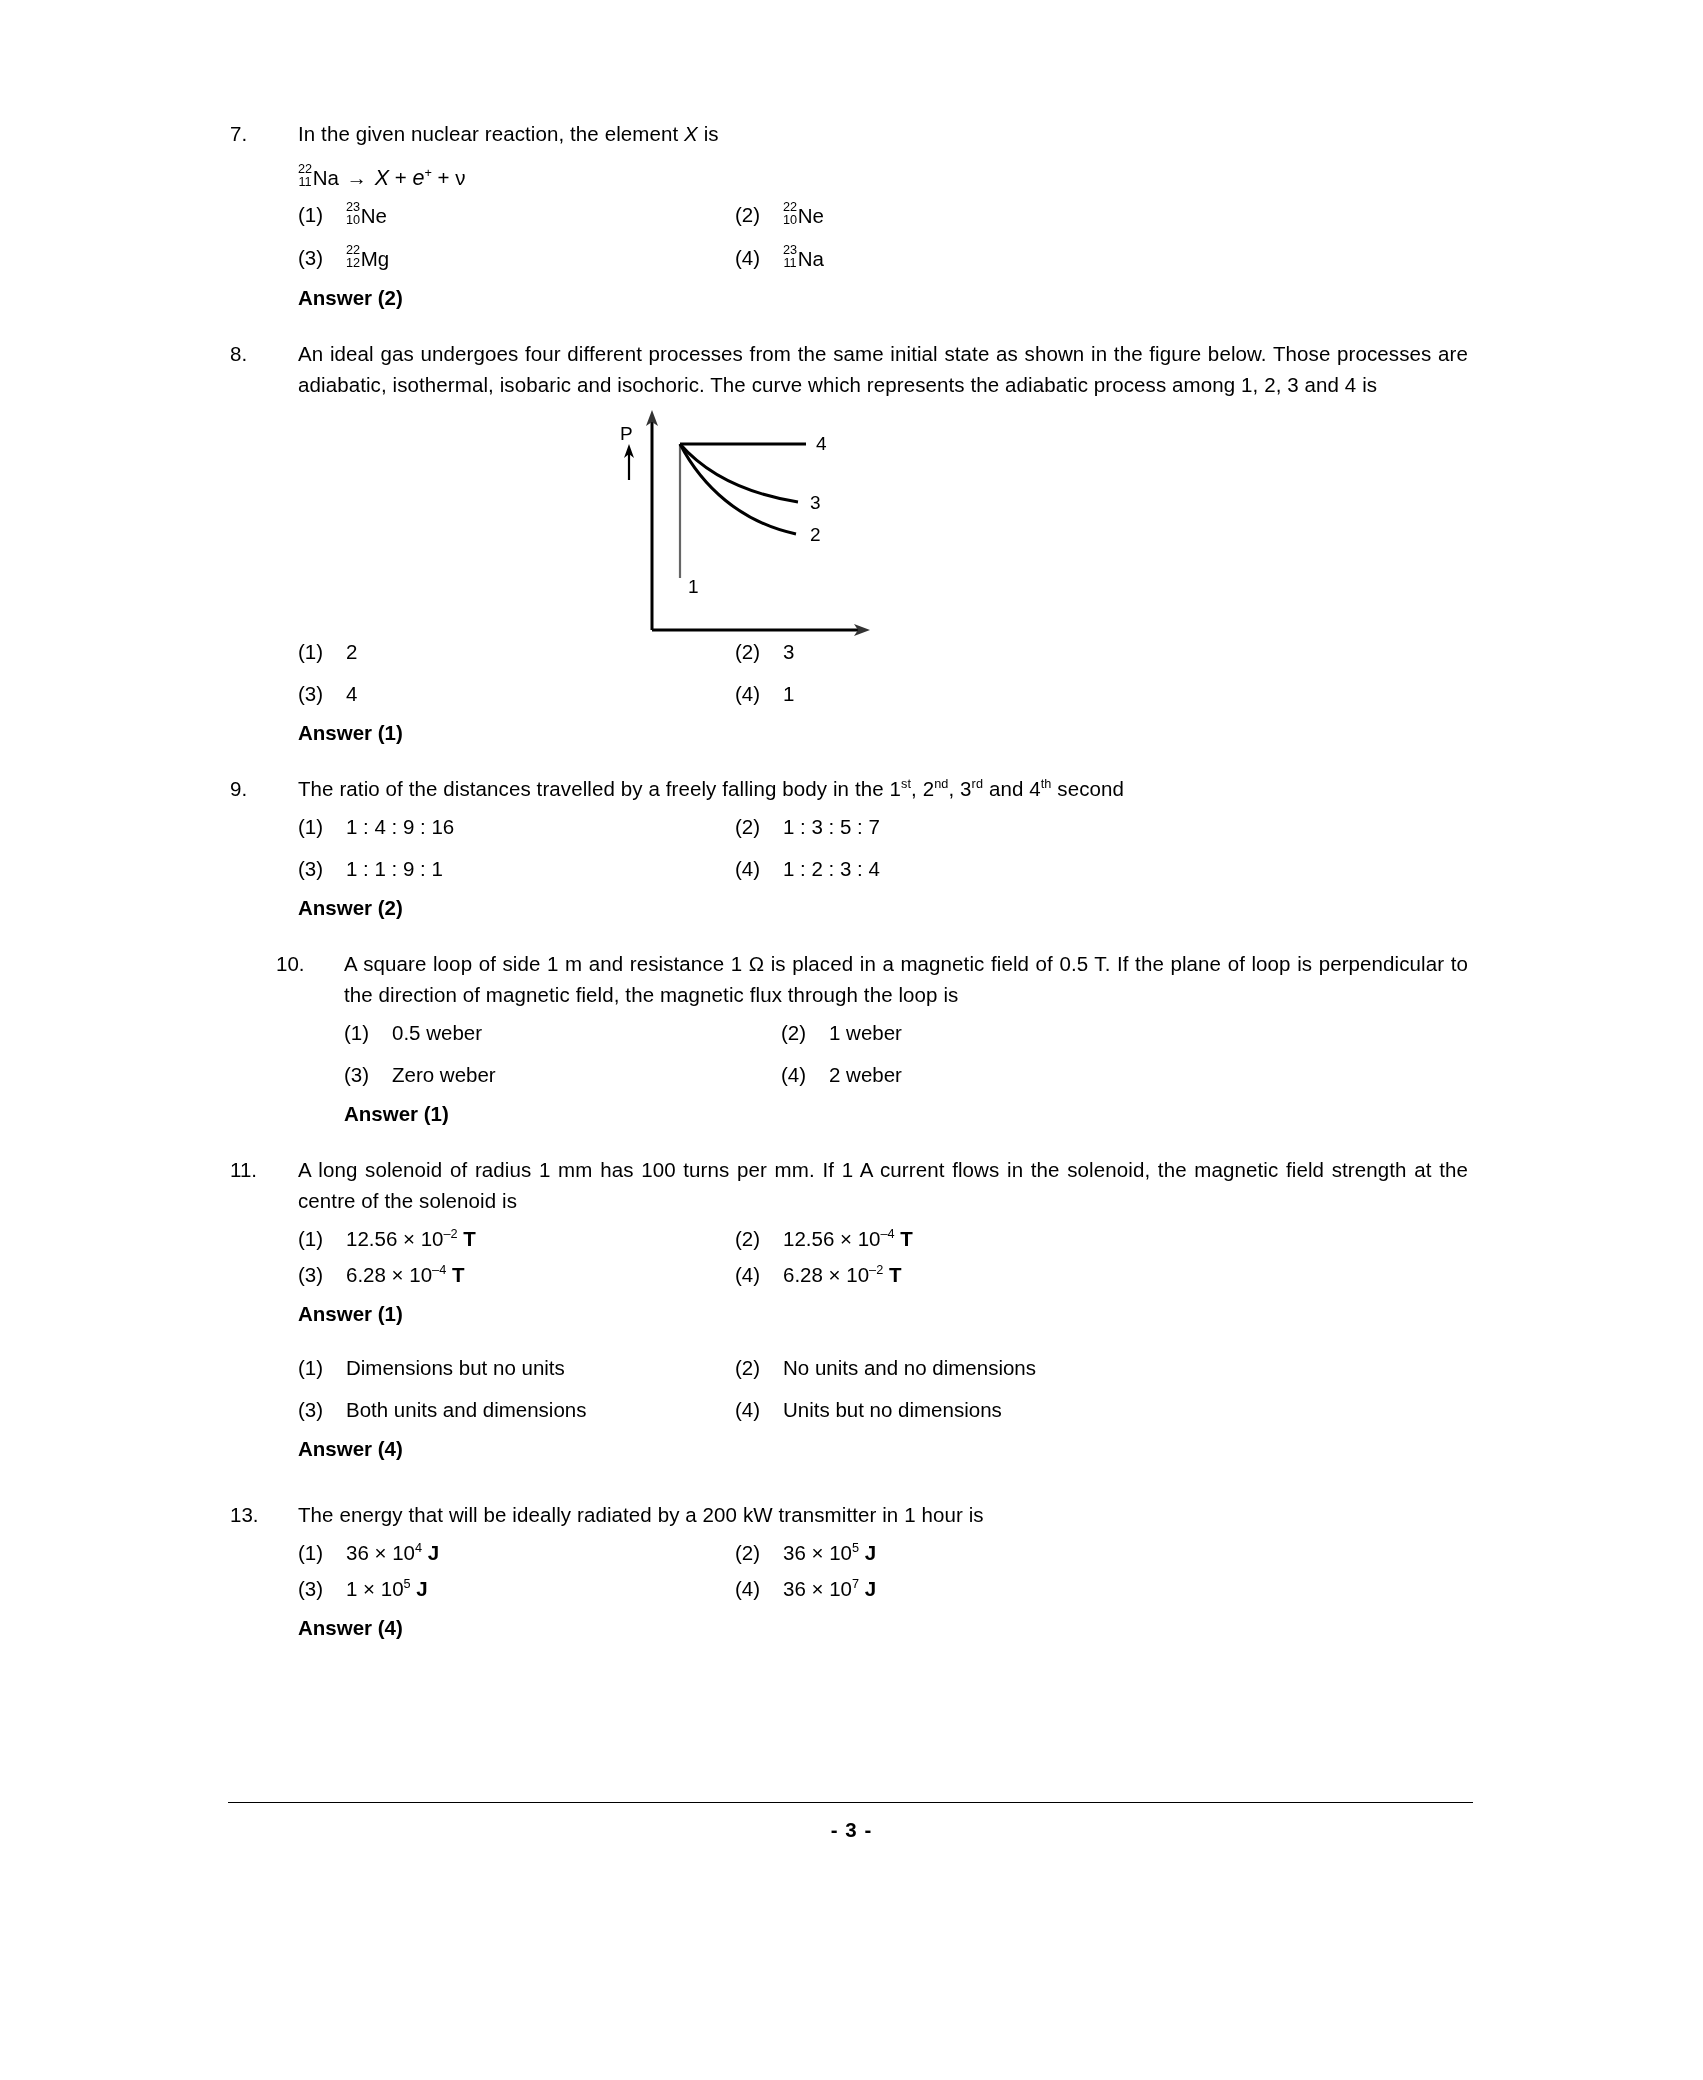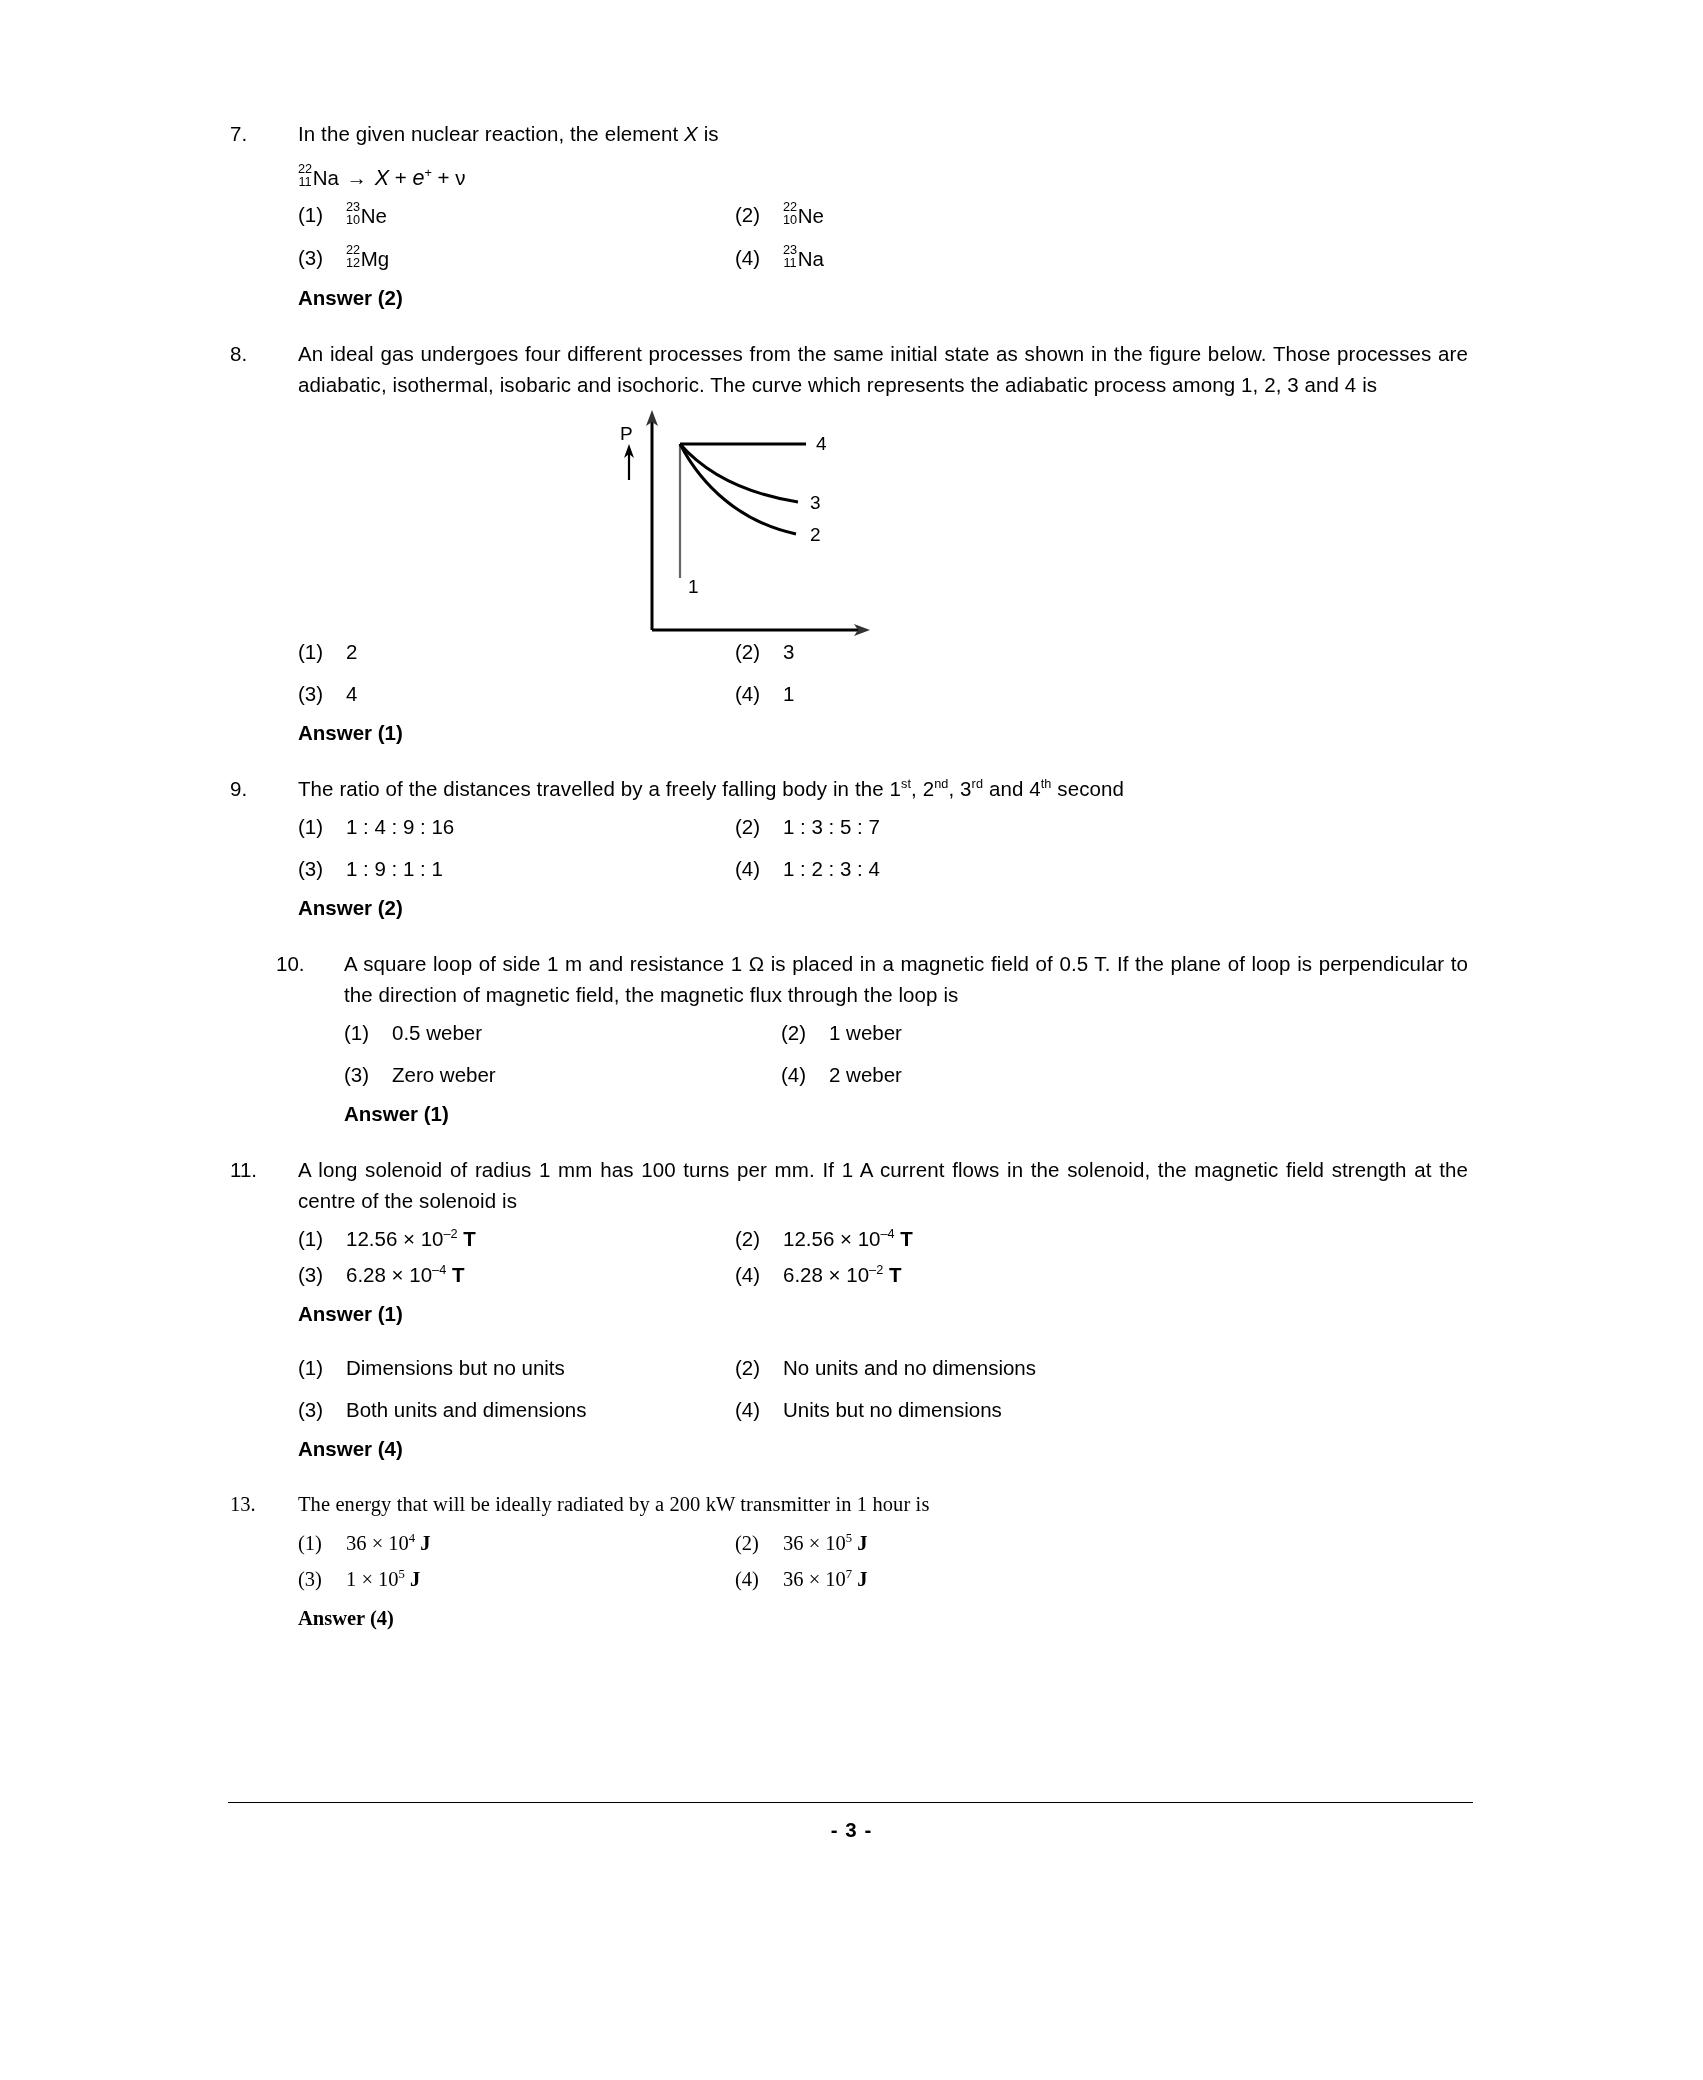--- a/index.html
+++ b/index.html
@@ -273,21 +273,21 @@
             <div class="optval">1 : 4 : 9 : 16</div>
           </div>
           <div class="opt right">
             <div class="optlabel">(2)</div>
             <div class="optval">1 : 3 : 5 : 7</div>
           </div>
         </div>
         <div class="optrow">
           <div class="opt left">
             <div class="optlabel">(3)</div>
-            <div class="optval">1 : 9 : 1 : 1</div>
+            <div class="optval">1 : 1 : 9 : 1</div>
           </div>
           <div class="opt right">
             <div class="optlabel">(4)</div>
             <div class="optval">1 : 2 : 3 : 4</div>
           </div>
         </div>
       </div>
       <div class="answer"><b>Answer (2)</b></div>
     </div>
 
@@ -370,21 +370,21 @@
           </div>
           <div class="opt right">
             <div class="optlabel">(4)</div>
             <div class="optval">Units but no dimensions</div>
           </div>
         </div>
       </div>
       <div class="answer"><b>Answer (4)</b></div>
     </div>
 
-    <div class="qblock" style="margin-top:26px;font-family:Liberation Serif, serif;">
+    <div class="qblock" style="margin-top:36px;">
       <div class="qrow">
         <div class="qnum">13.</div>
         <div class="qtext nojustify">The energy that will be ideally radiated by a 200 kW transmitter in 1 hour is</div>
       </div>
       <div class="opts tight">
         <div class="optrow">
           <div class="opt left">
             <div class="optlabel">(1)</div>
             <div class="optval">36 × 10<sup>4</sup> <b>J</b></div>
           </div>

